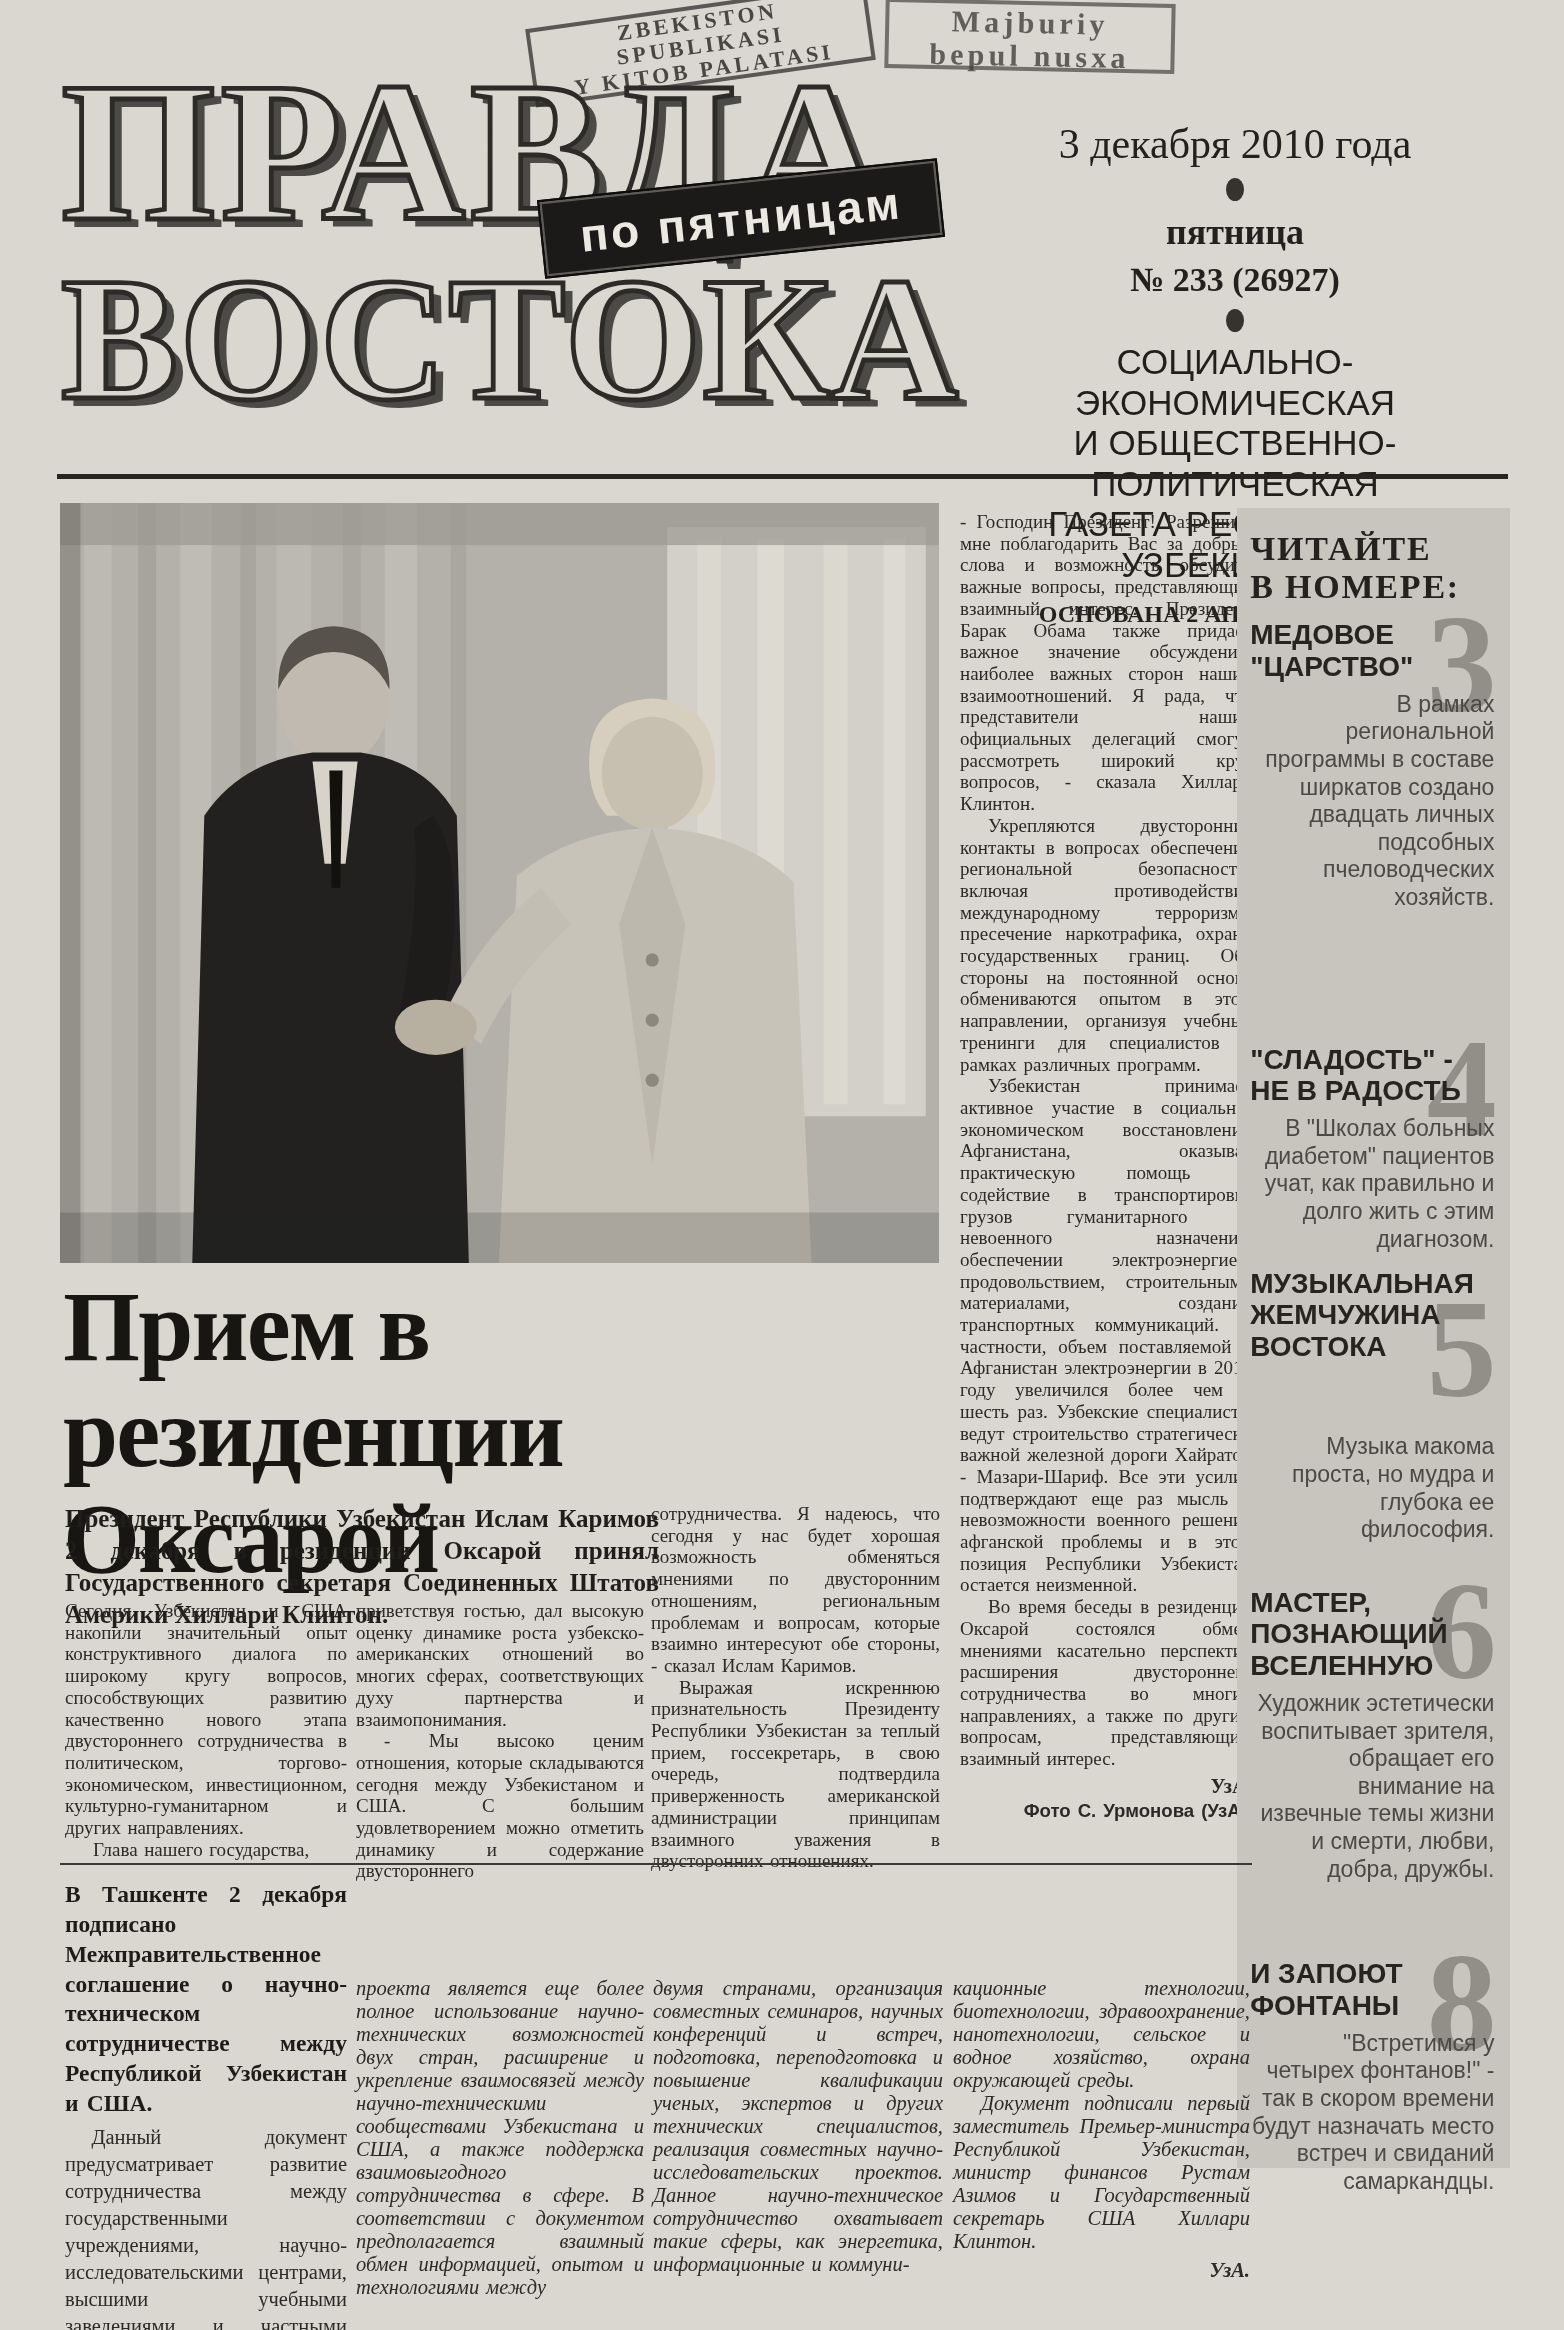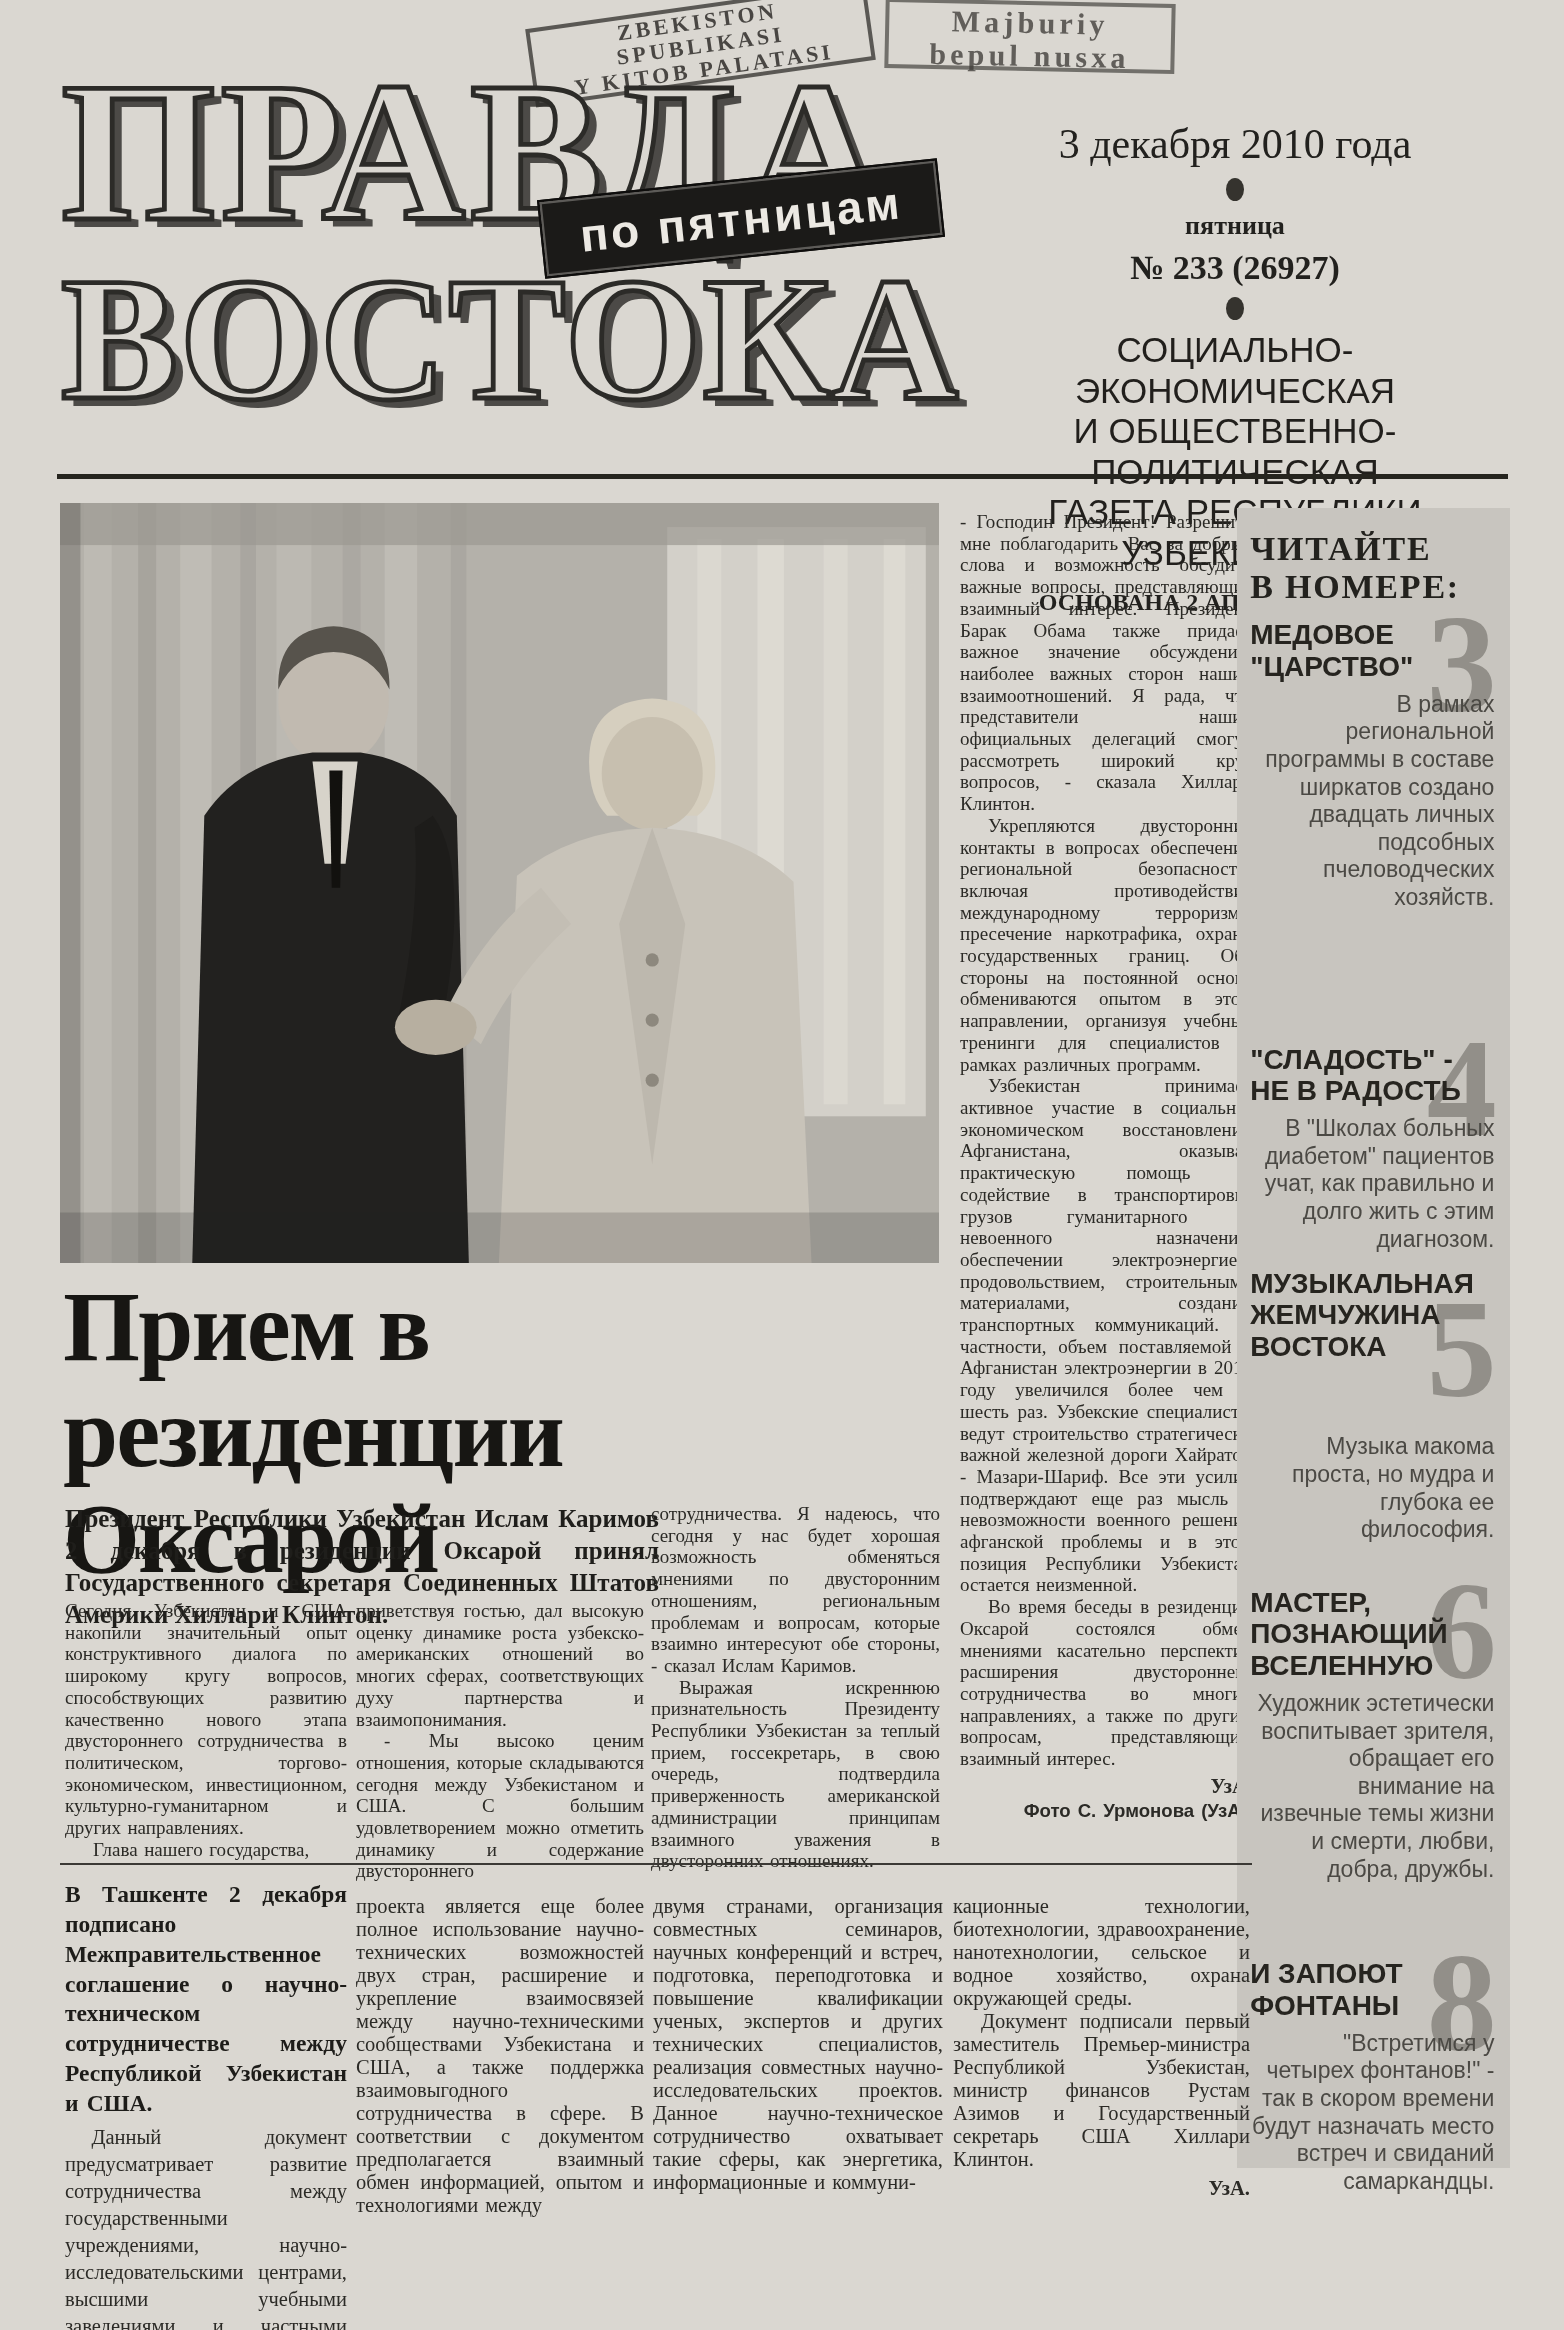--- a/index.html
+++ b/index.html
@@ -20,21 +20,21 @@
   .logo-l1{font-size:199px;letter-spacing:4.8px;}
   .logo-l2{font-size:176px;letter-spacing:1.2px;margin-top:8.4px;}
   .badge{position:absolute;left:540px;top:179px;width:398px;height:75px;background:#1b1a18;color:#ece9e3;
     transform:rotate(-6deg);display:flex;align-items:center;justify-content:center;font-weight:bold;
     font-size:46px;letter-spacing:3px;z-index:6;border:2.4px solid #0e0d0c;box-shadow:inset 0 0 0 2.4px rgba(218,215,209,.35);}
 
   
   .issue{position:absolute;left:962px;top:120px;width:546px;text-align:center;color:#22211e;}
   .issue .date{font-size:42px;font-weight:normal;}
   .issue .dot{width:18px;height:23px;background:#35332e;border-radius:50%;margin:10.2px auto;}
-  .issue .weekday{font-size:26px;font-weight:bold;}
+  .issue .weekday{font-size:36px;font-weight:bold;}
   .issue .number{font-size:34px;font-weight:bold;margin-top:7.2px;}
   .issue .subtitle{font-weight:normal;font-size:35px;line-height:1.16;color:#211f1c;}
   .issue .founded{margin-top:15.6px;font-size:24px;font-weight:bold;}
 
   .top-rule{position:absolute;left:57px;top:474px;width:1451px;height:5.4px;background:#26251f;}
 
   
   .photo{position:absolute;left:60px;top:503px;width:879px;height:760px;background:#b6b3ac;overflow:hidden;}
   .photo svg{display:block;width:100%;height:100%;}
 
@@ -57,21 +57,21 @@
   .byline{text-align:right;font-weight:bold;text-indent:0!important;margin-top:6px!important;font-size:20.5px;}
   .credit{text-align:right;font-weight:bold;text-indent:0!important;margin-top:2.4px!important;font-size:18.6px;
     font-family:"Liberation Sans","DejaVu Sans",sans-serif;}
 
   .rule-mid{position:absolute;left:60px;top:1863px;width:1192px;height:2.4px;background:#3b3935;}
 
   .bottomleft{position:absolute;left:65px;top:1880px;width:282px;text-align:justify;}
   .bottomleft .lede{margin:0;font-weight:bold;font-size:23.5px;line-height:1.27;color:#1d1c19;word-spacing:2.4px;}
   .bottomleft .intro{margin:4.8px 0 0;font-size:20.5px;line-height:1.32;text-indent:26.5px;word-spacing:1.8px;}
 
-  .colbtm{position:absolute;top:1895px;font-size:20.5px;line-height:23px;text-align:justify;word-spacing:1.8px;}
+  .colbtm{position:absolute;top:1977px;font-size:20.5px;line-height:23px;text-align:justify;word-spacing:1.8px;font-style:italic;}
   .colbtm p{margin:0;text-indent:0;}
   .colbtm p.ind{text-indent:28px;}
   .colA{left:356px;width:288px;}
   .colB{left:653px;width:290px;}
   .colC{left:953px;width:297px;}
 
   
   .sidebar{position:absolute;left:1237px;top:508px;width:273px;height:1660px;background:#c8c5bf;
     box-sizing:border-box;padding:21.7px 15.6px 0 13.2px;font-family:"Liberation Sans","DejaVu Sans",sans-serif;}
   .sb-header{font-family:Liberation Serif, serif;font-weight:bold;font-size:34px;line-height:1.14;

